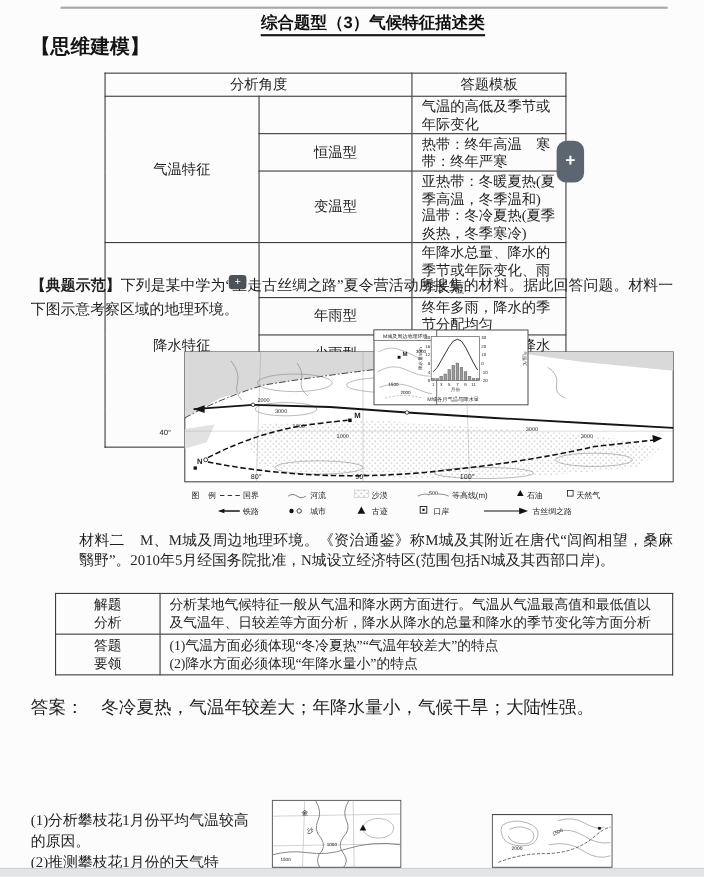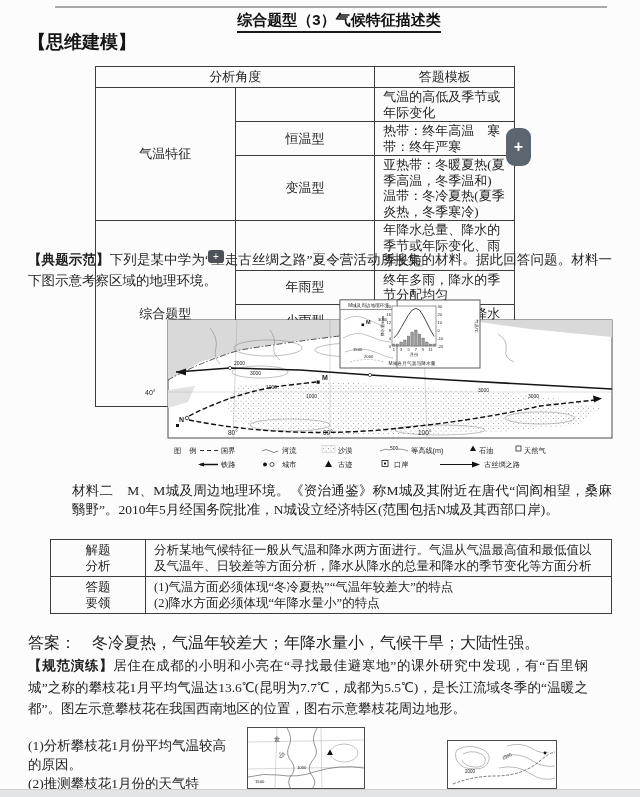--- a/index.html
+++ b/index.html
@@ -70,21 +70,21 @@
       <td class="cont">热带：终年高温　寒带：终年严寒</td>
     </tr>
     <tr>
       <td class="sub">变温型</td>
       <td class="cont">
         <div>亚热带：冬暖夏热(夏季高温，冬季温和)</div>
         <div>温带：冬冷夏热(夏季炎热，冬季寒冷)</div>
       </td>
     </tr>
     <tr>
-      <td class="vlab" rowspan="5">综合题型</td>
+      <td class="vlab" rowspan="5">降水特征</td>
       <td class="sub"></td>
       <td class="cont">年降水总量、降水的季节或年际变化、雨季长短</td>
     </tr>
     <tr>
       <td class="sub">年雨型</td>
       <td class="cont">终年多雨，降水的季节分配均匀</td>
     </tr>
     <tr>
       <td class="sub">少雨型</td>
       <td class="cont">终年干旱少雨，降水的季节和年际变化大</td>
@@ -282,23 +282,20 @@
         <div>(2)降水方面必须体现“年降水量小”的特点</div>
       </td>
     </tr>
   </tbody>
     </table>
 
   <div class="answer-line">
     <span>答案：</span><span>　冬冷夏热，气温年较差大；年降水量小，气候干旱；大陆性强。</span>
   </div>
 
-  <div class="para" style="left:28px;top:655px;width:560px;line-height:21.5px;font-size:13.5px;">
-    <b>【规范演练】</b><span>居住在成都的小明和小亮在“寻找最佳避寒地”的课外研究中发现，有“百里钢城”之称的攀枝花1月平均气温达13.6℃(昆明为7.7℃，成都为5.5℃)，是长江流域冬季的“温暖之都”。图左示意攀枝花在我国西南地区的位置，图右示意攀枝花周边地形。</span>
-  </div>
 
   <div class="questions">
     <div>(1)分析攀枝花1月份平均气温较高的原因。</div>
     <div>(2)推测攀枝花1月份的天气特</div>
   </div>
 
   <svg style="left:247px;top:727px;" width="118" height="62" viewBox="0 0 118 62">
     <rect x="0.5" y="0.5" width="117" height="61" fill="#fff" stroke="#4a4a4a" stroke-width="1"></rect>
     <line x1="30" y1="1" x2="28" y2="62" stroke="#999" stroke-width="0.4"></line>
     <line x1="74" y1="1" x2="75" y2="62" stroke="#999" stroke-width="0.4"></line>

